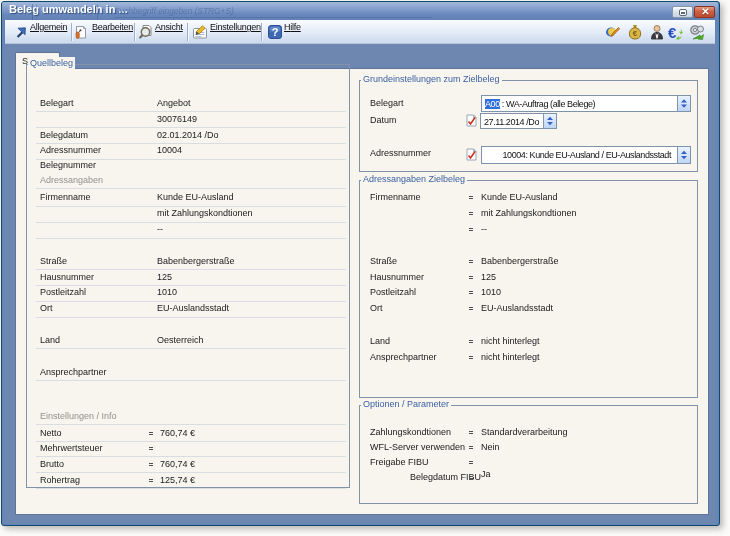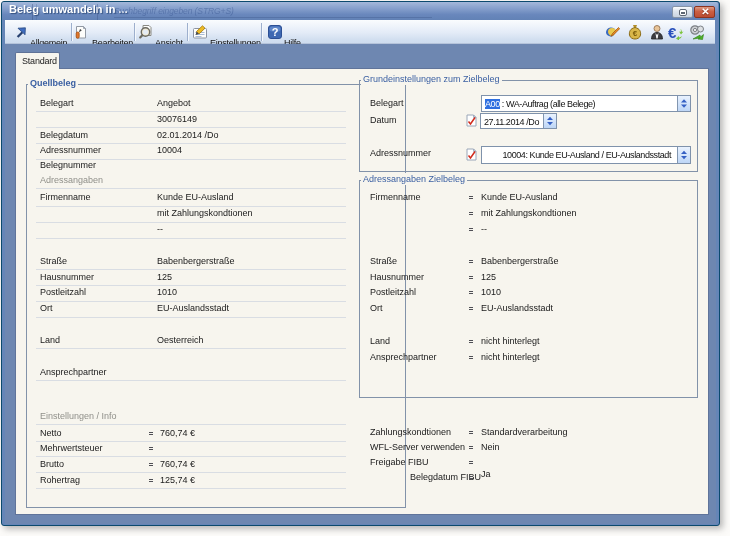--- a/index.html
+++ b/index.html
@@ -47,21 +47,21 @@
 #btn-close .glyph {
   position:absolute; left:0; top:-1px; width:21px; text-align:center;
   color:#fff; font-size:10px; font-weight:bold; text-shadow:0 1px 1px #7c2c18;
 }
 #toolbar {
   position:absolute; left:3px; top:18px; width:710px; height:24px;
   background:linear-gradient(#fafcfe,#e3ebf7 55%, #d2dff0 85%, #cedcee);
   border-bottom:1px solid #b5c3da;
 }
 .tbtn { position:absolute; top:0; height:24px; font-size:9px; color:#111; letter-spacing:-0.25px; }
-.tbtn .lbl { position:absolute; top:18px; }
+.tbtn .lbl { position:absolute; top:2px;text-decoration:underline; }
 .tsep { position:absolute; top:3px; width:1px; height:18px; background:#9dafcd; box-shadow:1px 0 0 #f4f8fc; }
 .ticon { position:absolute; top:4px; width:16px; height:16px; }
 #client {
   position:absolute; left:3px; top:42px; width:711px; height:480px;
   background:#6e87b1;
 }
 #tab {
   position:absolute; left:10px; top:8px; width:45px; height:17px;
   background:#f7f5ee; border:1px solid #5f7297; border-bottom:none;
   border-radius:2px 2px 0 0;
@@ -188,21 +188,21 @@
   <div id="client">
     <div id="page"></div>
     <div id="tab">
         <span>Standard</span>
       </div>
   </div>
 </div>
 
 <div id="content" class="abs" style="left:0;top:0;width:730px;height:536px;pointer-events:none;">
 
-  <div class="fs" style="left:26px; top:84px; width:380px; height:424px;font-weight:bold;">
+  <div class="fs" style="left:26px; top:64px; width:324px; height:424px;">
     <span class="legend" style="left:1px;">Quellbeleg</span>
   </div>
 
   <span class="row-label" style="left:40px;top:97px;">Belegart</span>
     <span class="row-value" style="left:157px;top:97px;">Angebot</span>
     <span class="rline" style="left:36px;top:111px;width:310px;"></span>
   <span class="row-label" style="left:40px;top:113px;margin-top:46px;">Belegnummer</span>
     <span class="row-value" style="left:157px;top:113px;">30076149</span>
     <span class="rline" style="left:36px;top:127px;width:310px;"></span>
   <span class="row-label" style="left:40px;top:129px;">Belegdatum</span>
@@ -313,20 +313,23 @@
     <span class="row-value" style="left:481px;top:286px;">1010</span>
   <span class="row-label" style="left:370px;top:302px;">Ort</span>
     <span class="eqicon" style="left:469px;top:306px;"></span>
     <span class="row-value" style="left:481px;top:302px;">EU-Auslandsstadt</span>
   <span class="row-label" style="left:370px;top:335px;">Land</span>
     <span class="eqicon" style="left:469px;top:339px;"></span>
     <span class="row-value" style="left:481px;top:335px;">nicht hinterlegt</span>
   <span class="row-label" style="left:370px;top:351px;">Ansprechpartner</span>
     <span class="eqicon" style="left:469px;top:355px;"></span>
     <span class="row-value" style="left:481px;top:351px;">nicht hinterlegt</span>
+  <div class="fs" style="left:359px; top:405px; width:339px; height:99px;">
+    <span class="legend" style="left:1px;">Optionen / Parameter</span>
+  </div>
   <span class="row-label" style="left:370px;top:426px;">Zahlungskondtionen</span>
     <span class="eqicon" style="left:469px;top:430px;"></span>
     <span class="row-value" style="left:481px;top:426px;">Standardverarbeitung</span>
   <span class="row-label" style="left:370px;top:441px;">WFL-Server verwenden</span>
     <span class="eqicon" style="left:469px;top:445px;"></span>
     <span class="row-value" style="left:481px;top:441px;">Nein</span>
   <span class="row-label" style="left:370px;top:456px;">Freigabe FIBU</span>
     <span class="eqicon" style="left:469px;top:460px;"></span>
     <span class="row-value" style="left:481px;top:456px;margin-top:12px;">Ja</span>
   <span class="row-label" style="left:370px;top:471px;margin-left:40px;">Belegdatum FIBU</span>

